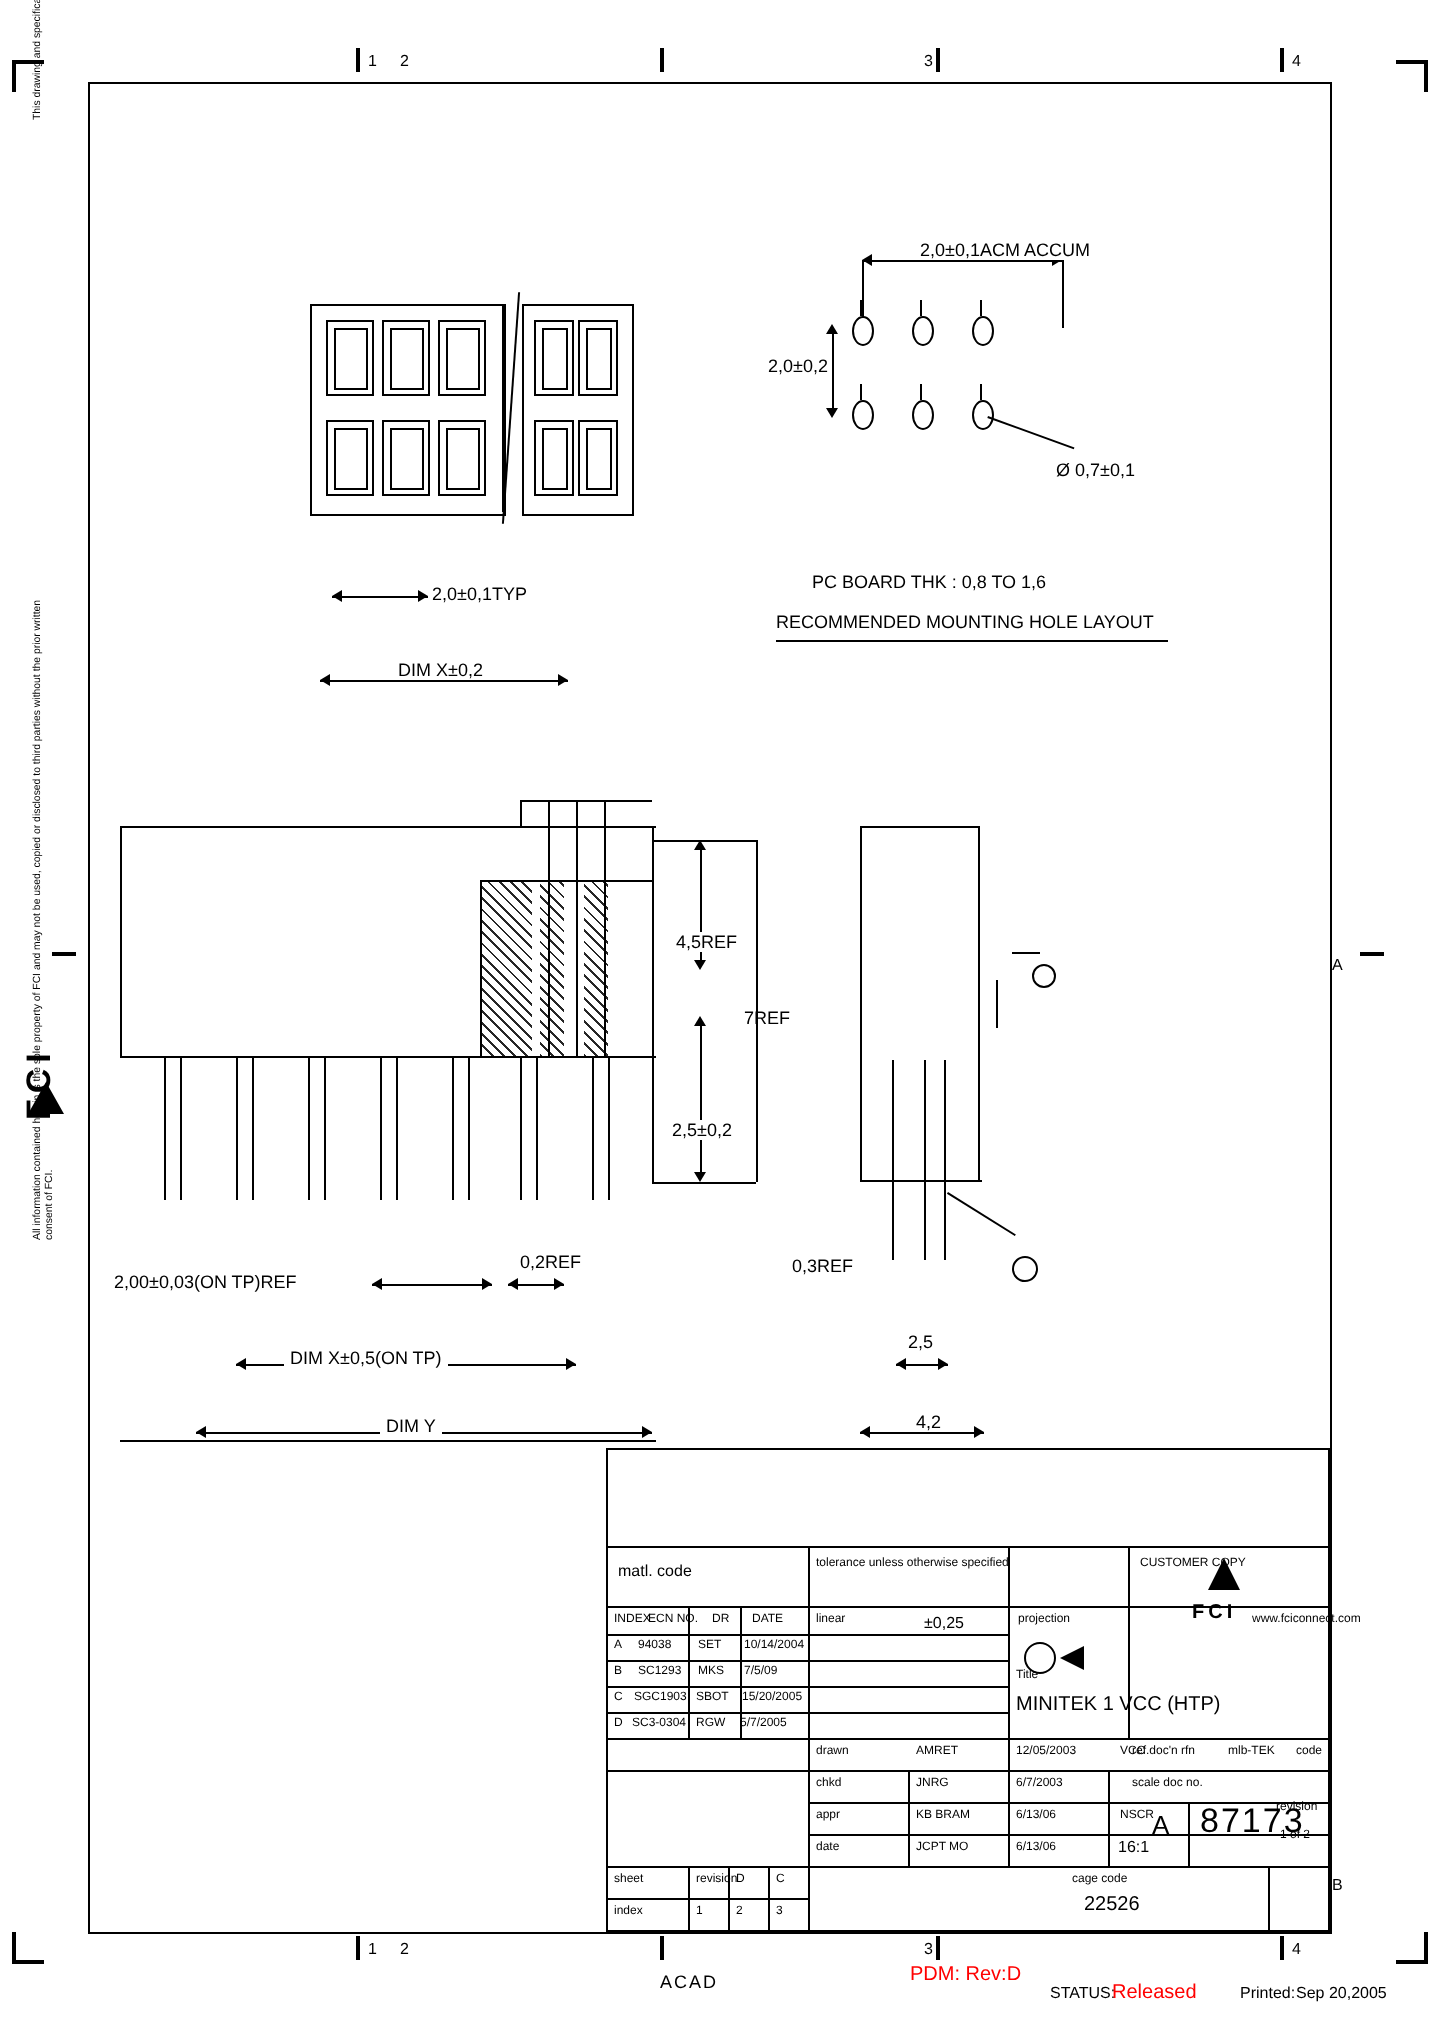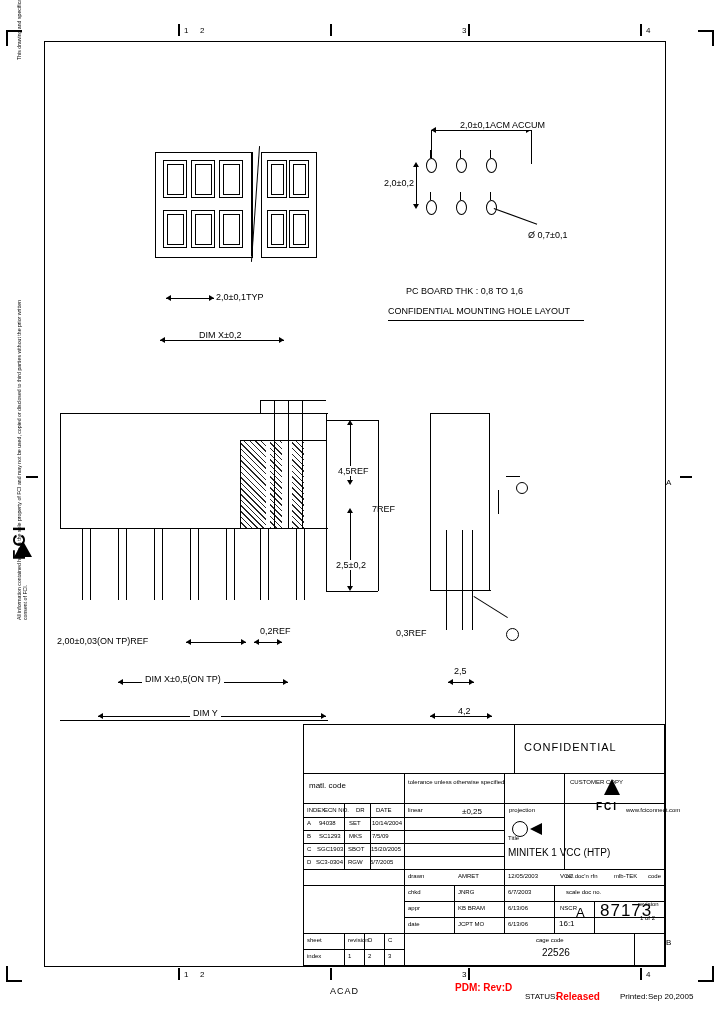--- a/index.html
+++ b/index.html
@@ -78,21 +78,21 @@
   
   .titleblock{position:absolute;left:303px;top:724px;width:360px;height:240px;border:1.2px solid #000;background:#fff;}
   .tb-conf{position:absolute;left:210px;top:0;width:150px;height:48px;border-bottom:1.2px solid #000;border-left:1.2px solid #000;}
   .tb-conf span{position:absolute;left:9px;top:16px;font-size:11px;letter-spacing:1px;}
   .tbline{position:absolute;background:#000;}
   .tbtxt{position:absolute;font-size:6px;white-space:nowrap;}
   .tbtxt8{position:absolute;font-size:8px;white-space:nowrap;}
   .tbtxt10{position:absolute;font-size:10px;white-space:nowrap;}
   .bignum{position:absolute;font-size:17px;letter-spacing:1px;}
 
-  .pdm{position:absolute;font-size:10px;font-weight:bold;color:#ff0000;white-space:nowrap;}
+  .pdm{position:absolute;font-size:10px;font-weight:normal;color:#ff0000;white-space:nowrap;}
   .pdm2{position:absolute;font-size:8px;color:#000;white-space:nowrap;}
 
   .acad{position:absolute;left:330px;top:986px;font-size:9px;letter-spacing:1px;}
   .hatch{
     position:absolute;
     background:repeating-linear-gradient(45deg,#000 0 1px,transparent 1px 4px);
   }
 </style>
 </head>
 <body>
@@ -199,21 +199,21 @@
 
     <div class="vline" style="left:16px;top:44px;height:42px;"></div>
     <div class="arrU" style="left:13px;top:42px;"></div>
     <div class="arrD" style="left:13px;top:84px;"></div>
     <div class="lbl9" style="left:-16px;top:58px;">2,0±0,2</div>
 
     <div class="ln" style="position:absolute;left:94px;top:88px;width:46px;height:1px;background:#000;transform:rotate(20deg);transform-origin:0 0;"></div>
     <div class="lbl9" style="left:128px;top:110px;">Ø 0,7±0,1</div>
 
     <div class="lbl9" style="left:6px;top:166px;">PC BOARD THK : 0,8 TO 1,6</div>
-    <div class="lbl9" style="left:-12px;top:186px;">CONFIDENTIAL MOUNTING HOLE LAYOUT</div>
+    <div class="lbl9" style="left:-12px;top:186px;">RECOMMENDED MOUNTING HOLE LAYOUT</div>
     <div class="dimline" style="left:-12px;top:200px;width:196px;"></div>
   </div>
 
   <div class="sideview">
 
     <div class="ln" style="left:0;top:13px;width:268px;height:1.3px;"></div>
     <div class="ln" style="left:0;top:13px;width:1.3px;height:115px;"></div>
     <div class="ln" style="left:0;top:128px;width:268px;height:1.3px;"></div>
     <div class="ln" style="left:266px;top:13px;width:1.3px;height:178px;"></div>
 
@@ -310,23 +310,20 @@
     <div class="lbl9" style="left:34px;top:266px;">2,5</div>
 
     <div class="dimline" style="left:10px;top:316px;width:62px;"></div>
     <div class="arrL" style="left:10px;top:313px;"></div>
     <div class="arrR" style="left:67px;top:313px;"></div>
     <div class="lbl9" style="left:36px;top:306px;background:#fff;padding:0 2px;">4,2</div>
   </div>
 
   <div class="titleblock">
 
-    <div class="tb-conf">
-      <span>CONFIDENTIAL</span>
-    </div>
 
     <div class="tbline" style="left:0;top:48px;width:360px;height:1.2px;"></div>
     <div class="tbline" style="left:0;top:78px;width:360px;height:1px;"></div>
     <div class="tbline" style="left:0;top:92px;width:200px;height:1px;"></div>
     <div class="tbline" style="left:0;top:105px;width:200px;height:1px;"></div>
     <div class="tbline" style="left:0;top:118px;width:200px;height:1px;"></div>
     <div class="tbline" style="left:0;top:131px;width:200px;height:1px;"></div>
     <div class="tbline" style="left:0;top:144px;width:360px;height:1.2px;"></div>
     <div class="tbline" style="left:0;top:160px;width:360px;height:1px;"></div>
     <div class="tbline" style="left:100px;top:176px;width:260px;height:1px;"></div>

